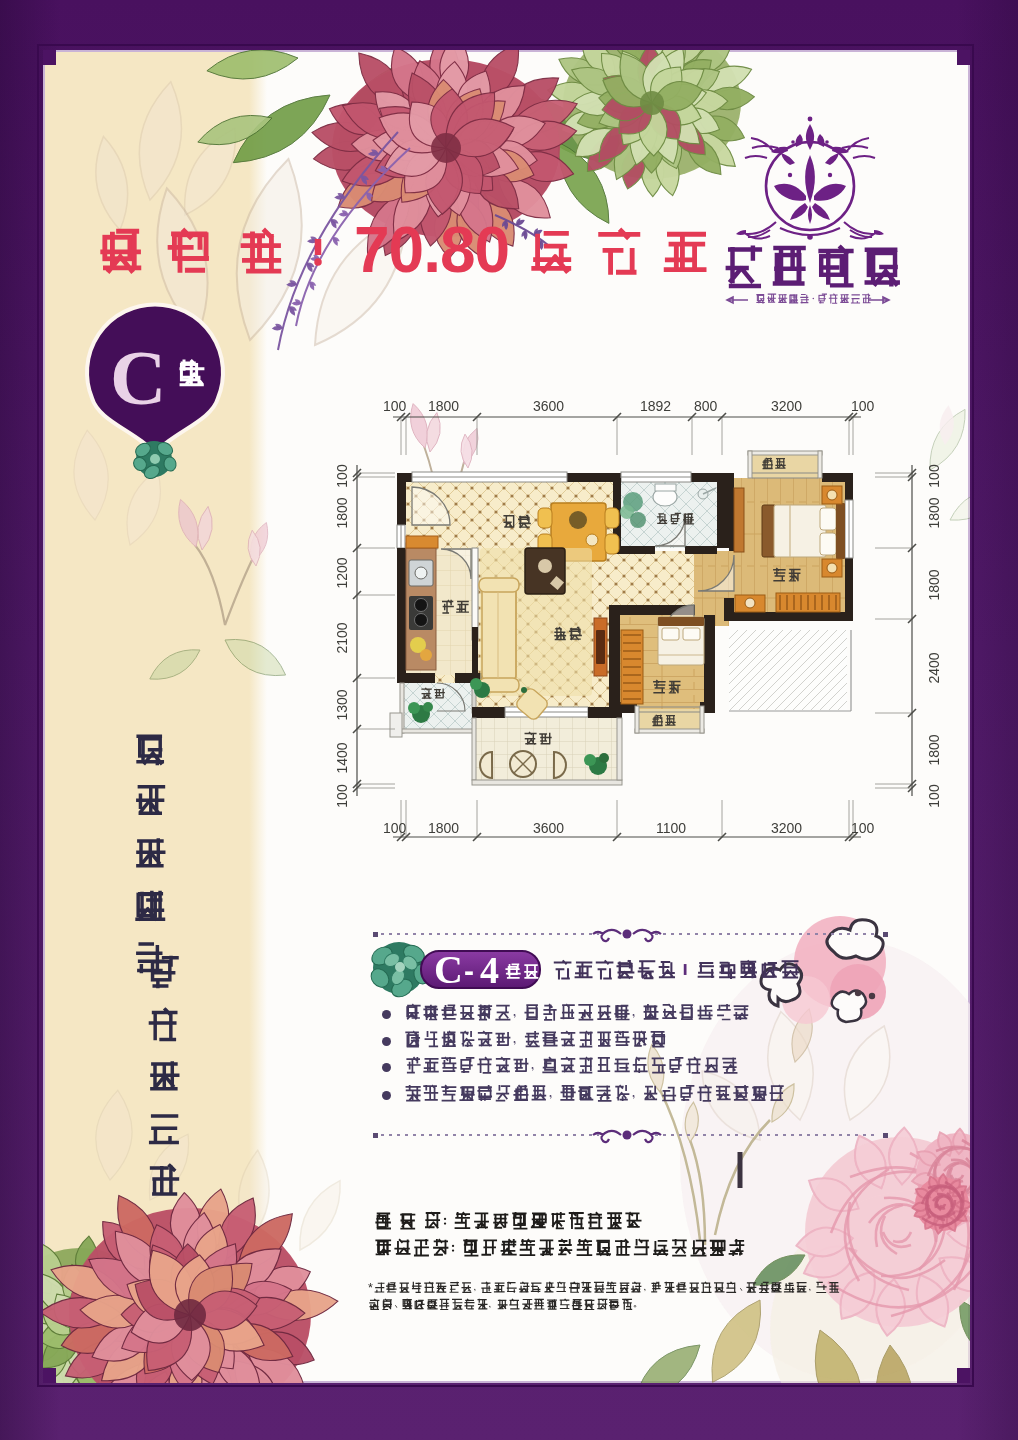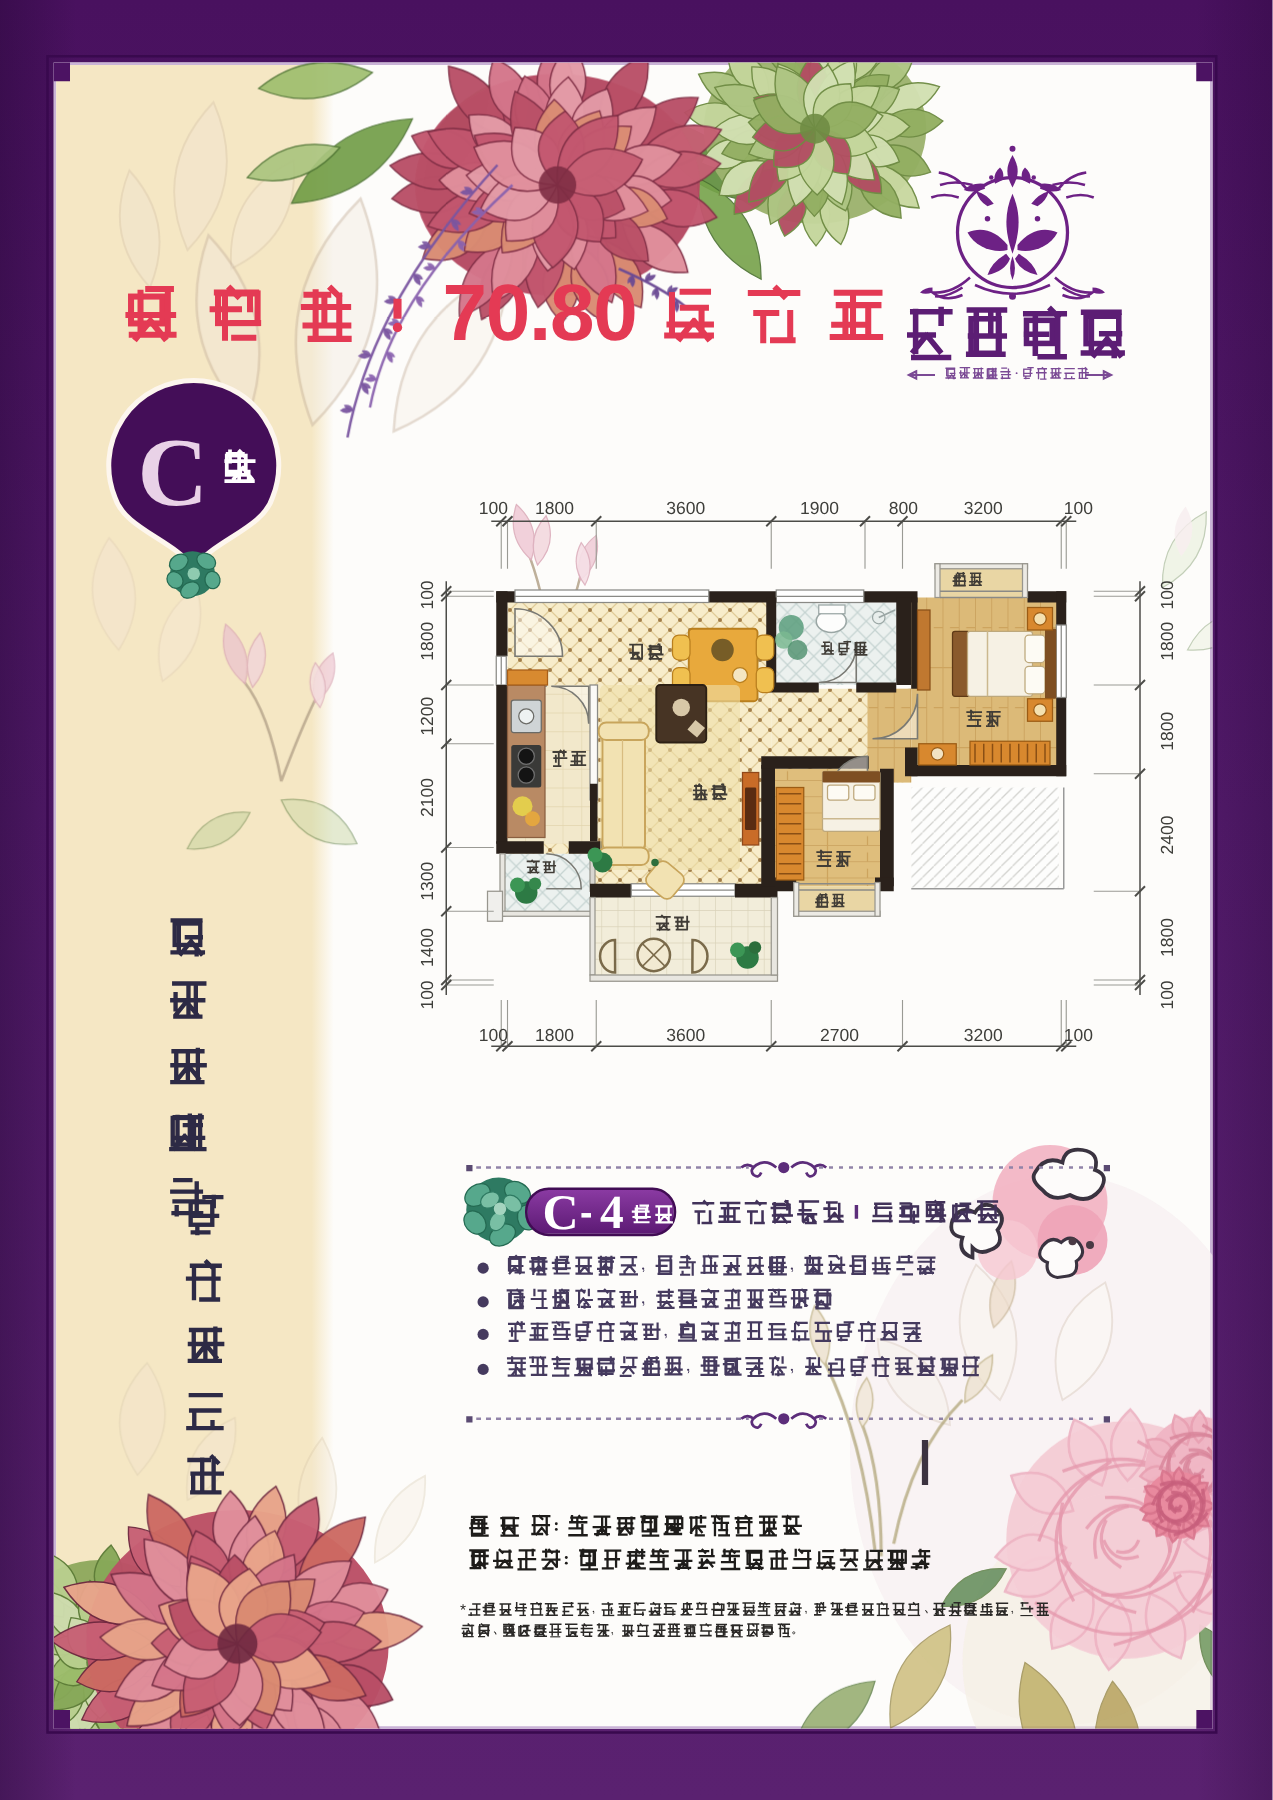--- a/index.html
+++ b/index.html
@@ -1040,29 +1040,29 @@
 <div class="roomlabel small zh" style="left:651px;top:714px;"><span class="g"><svg viewBox="0 0 60 60">
         <rect x="14.0" y="17.5" width="35.7" height="34.3" fill="none" stroke="currentColor" stroke-width="5.8"></rect>
         <path d="M25.2 8.0L47.6 8.0 M10.2 23.7L33.0 23.7 M7.5 36.4L51.9 36.4 M10.1 53.4L50.5 53.4 M19.2 11.0L19.2 51.2 M44.5 6.0L44.5 20.0 M28.9 8.0L28.9 53.4 M23.8 6L30.8 13" stroke="currentColor" stroke-width="5.8" fill="none" stroke-linecap="square"></path>
       </svg></span><span class="g"><svg viewBox="0 0 60 60">
         <path d="M12.0 7.2L47.8 7.2 M14.0 22.1L46.1 22.1 M9.2 39.0L51.1 39.0 M8.2 51.8L50.2 51.8 M16.7 11.4L16.7 50.7 M45.1 9.2L45.1 47.6 M26.1 39.0L26.1 7.2 M35.0 34.5L48.0 50.5 M34.0 34.5L21.0 50.5" stroke="currentColor" stroke-width="5.8" fill="none" stroke-linecap="square"></path>
       </svg></span></div>
 
 <div class="dimnum" style="left:383px;top:398px;">100</div>
 <div class="dimnum" style="left:428px;top:398px;">1800</div>
 <div class="dimnum" style="left:533px;top:398px;">3600</div>
-<div class="dimnum" style="left:640px;top:398px;">1900</div>
-<div class="dimnum" style="left:711px;top:398px;">800</div>
+<div class="dimnum" style="left:640px;top:398px;">1892</div>
+<div class="dimnum" style="left:694px;top:398px;">800</div>
 <div class="dimnum" style="left:771px;top:398px;">3200</div>
 <div class="dimnum" style="left:851px;top:398px;">100</div>
 
 <div class="dimnum" style="left:383px;top:820px;">100</div>
 <div class="dimnum" style="left:428px;top:820px;">1800</div>
 <div class="dimnum" style="left:533px;top:820px;">3600</div>
-<div class="dimnum" style="left:656px;top:820px;">2700</div>
+<div class="dimnum" style="left:656px;top:820px;">1100</div>
 <div class="dimnum" style="left:771px;top:820px;">3200</div>
 <div class="dimnum" style="left:851px;top:820px;">100</div>
 
 <div class="dimnum dimv" style="left:330px;top:468px;">100</div>
 <div class="dimnum dimv" style="left:326px;top:505px;">1800</div>
 <div class="dimnum dimv" style="left:326px;top:565px;">1200</div>
 <div class="dimnum dimv" style="left:326px;top:630px;">2100</div>
 <div class="dimnum dimv" style="left:326px;top:697px;">1300</div>
 <div class="dimnum dimv" style="left:326px;top:750px;">1400</div>
 <div class="dimnum dimv" style="left:330px;top:788px;">100</div>

